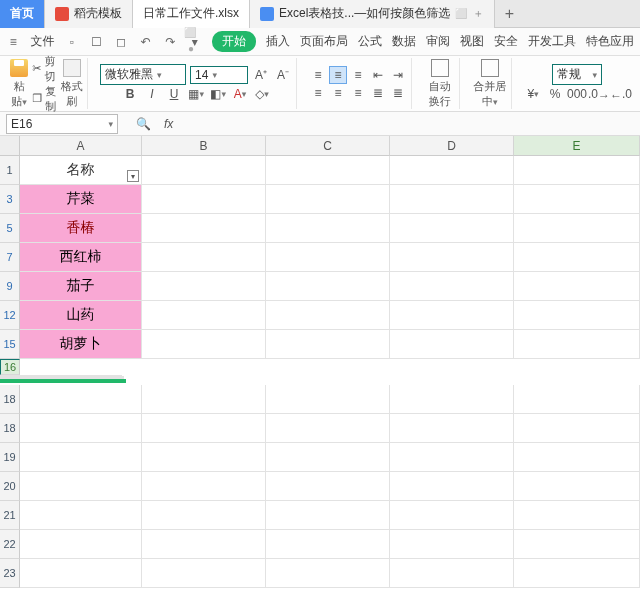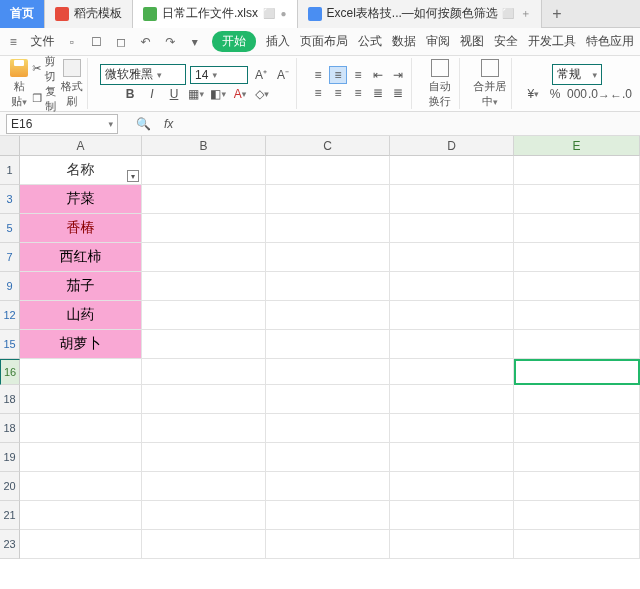--- a/index.html
+++ b/index.html
@@ -8,21 +8,21 @@
   
   .tabs { height: 28px; background: #e8e8e8; display: flex; align-items: center; border-bottom: 1px solid #ccc; }
   .tab { height: 28px; display: flex; align-items: center; padding: 0 10px; border-right: 1px solid #ccc; gap: 5px; background: #f3f3f3; }
   .tab.home { background: #4a8ef2; color: #fff; font-weight: bold; }
   .tab-ico { width: 14px; height: 14px; display:inline-block; }
   .ico-d { background: #e64c3c; border-radius: 2px; }
   .ico-s { background: #4caf50; border-radius: 2px; }
   .ico-w { background: #4a8ef2; border-radius: 2px; }
   .tab-close { color: #888; font-size: 11px; }
   .tab-add { padding: 0 10px; color: #666; font-size: 16px; }
-  .tab.active { background: #fff; }
+  .tab.active { background: #fff; flex-direction: column; }
   .dim { color: #aaa; font-size: 10px; }
 
   
   .menu { height: 28px; display: flex; align-items: center; padding: 0 6px; gap: 10px; border-bottom: 1px solid #e0e0e0; background: #fbfbfb; }
   .menu .mico { width: 16px; height: 16px; color: #666; display:inline-flex; align-items:center; justify-content:center; }
   .menu .lbl { color: #444; text-align: center; }
   .pill { background: #21b86a; color: #fff; padding: 2px 10px; border-radius: 10px; }
   .menu span { white-space: nowrap; }
 
   
@@ -60,21 +60,21 @@
   .r { display:flex; height:29px; }
   .rh { width:20px; background:#f3f3f3; border-right:1px solid #ccc; border-bottom:1px solid #d8d8d8; display:flex; align-items:center; justify-content:center; color:#456; font-size:11px;}
   .rh.filtered { color:#2f6db3; font-weight: normal; }
   .rh.sel { background:#dfeedd; color:#3a7b34;}
   .c { border-right:1px solid #e2e2e2; border-bottom:1px solid #e2e2e2; display:flex; align-items:center; justify-content:center; font-size:14px;}
   .cA{width:122px;} .cB{width:124px;} .cC{width:124px;} .cD{width:124px;} .cE{width:126px;}
   .red { background:#f9a8d4; color:#000; }
   .hdrcell { background:#fff; position:relative;}
   .filterico { position:absolute; right:2px; bottom:2px; width:12px; height:12px; border:1px solid #888; background:#fff; display:flex; align-items:center; justify-content:center; font-size:8px; color:#555;}
   .selcell { border:2px solid #21b86a !important; }
-  .r.hblank { height:26px; }
+  .r.hblank { height:26px;flex-direction:column; }
 </style>
 </head>
 <body>
 
 <div class="tabs">
   <div class="tab home">
       <span>首页</span>
     </div>
   <div class="tab">
     <span class="tab-ico ico-d"></span>
@@ -323,20 +323,28 @@
       </div>
     <div class="r">
         <div class="rh">21</div>
         <div class="c cA"></div>
         <div class="c cB"></div>
         <div class="c cC"></div>
         <div class="c cD"></div>
         <div class="c cE"></div>
       </div>
     <div class="r">
+        <div class="rh">22</div>
+        <div class="c cA"></div>
+        <div class="c cB"></div>
+        <div class="c cC"></div>
+        <div class="c cD"></div>
+        <div class="c cE"></div>
+      </div>
+    <div class="r">
         <div class="rh">23</div>
         <div class="c cA"></div>
         <div class="c cB"></div>
         <div class="c cC"></div>
         <div class="c cD"></div>
         <div class="c cE"></div>
       </div>
   </div>
 </div>
 

